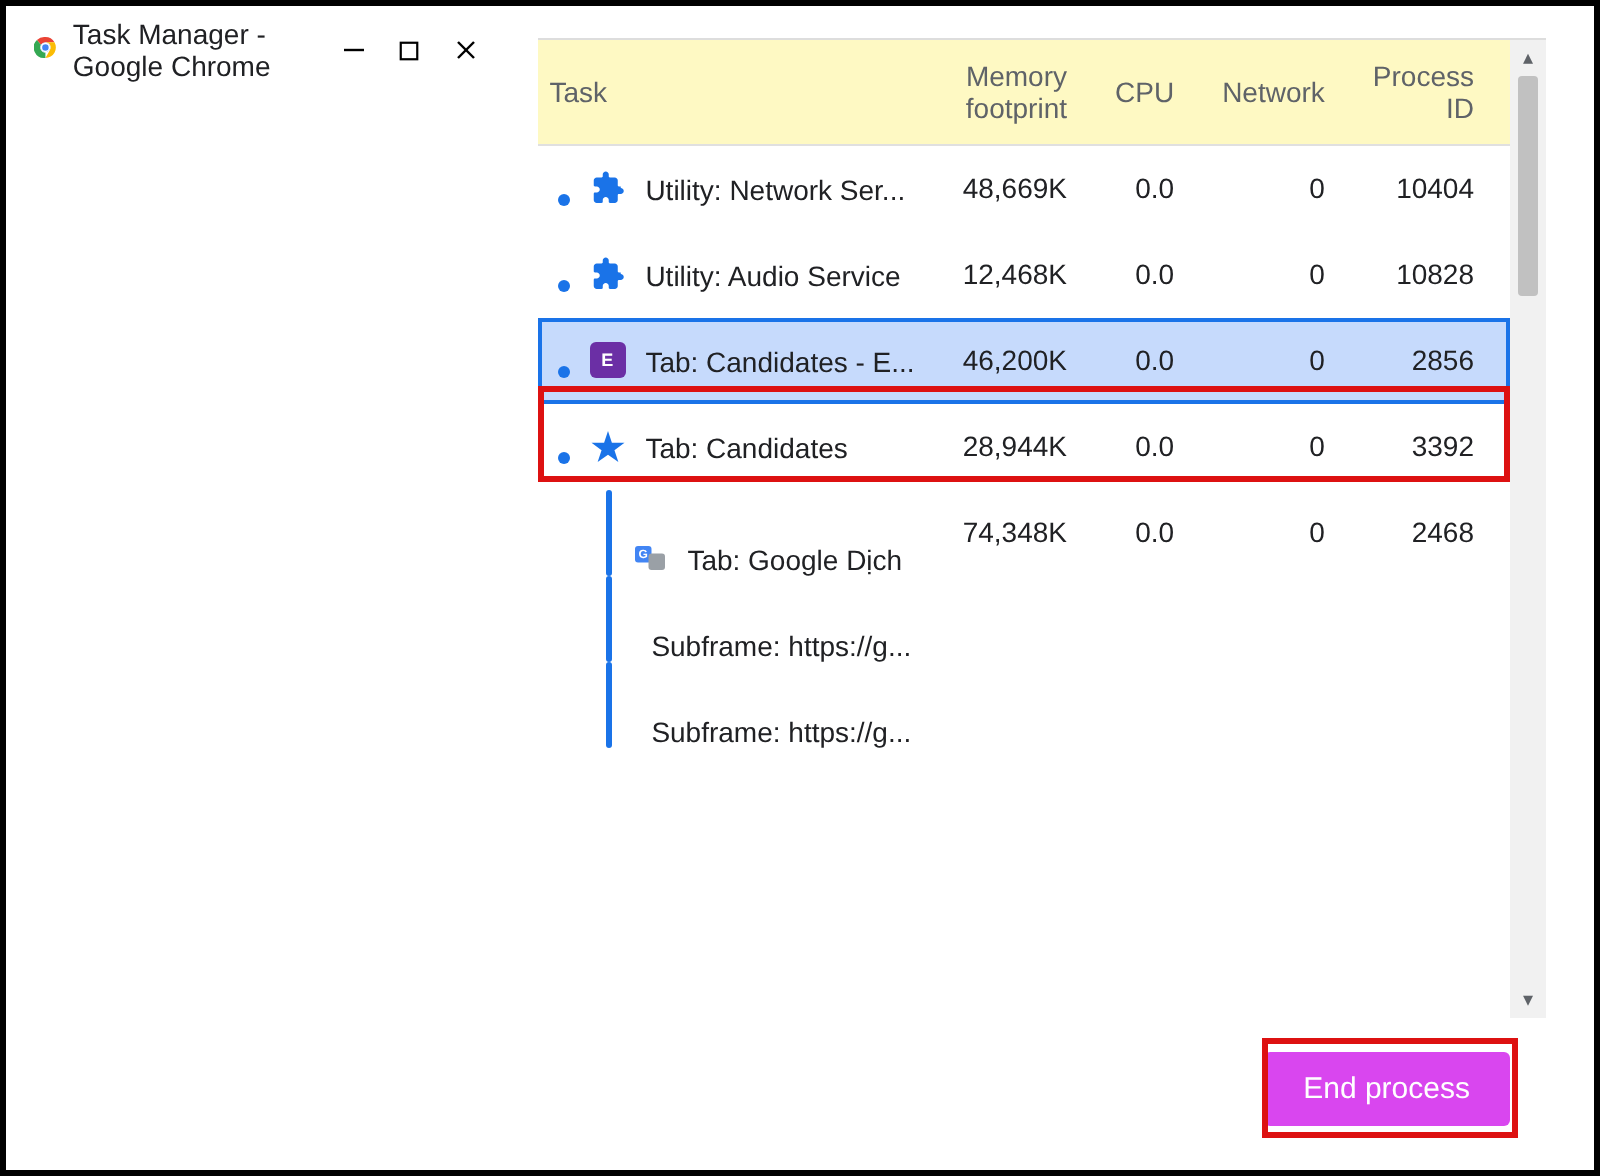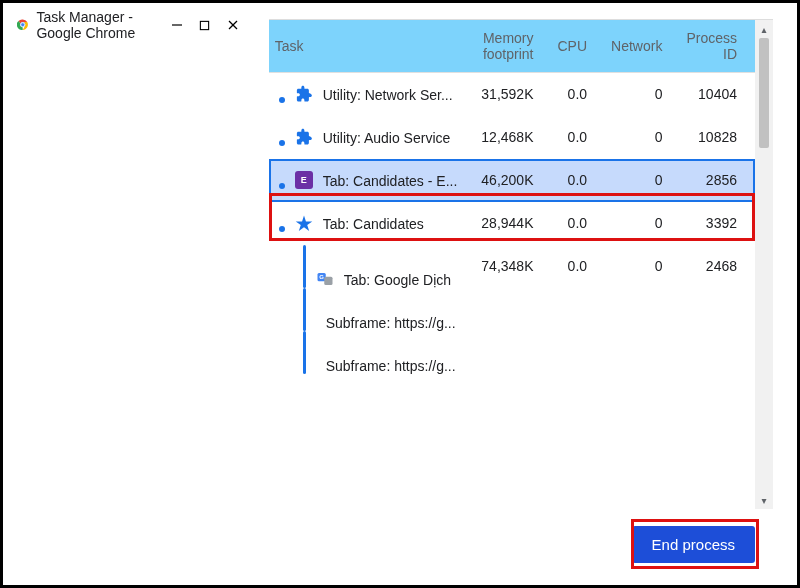--- a/index.html
+++ b/index.html
@@ -7,21 +7,21 @@
   .chrome-window { width: 100%; height: 100%; display: flex; flex-direction: row; }
   .titlebar { display: flex; align-items: center; height: 32px; padding: 0 4px 0 8px; }
   .chrome-icon { width: 18px; height: 18px; margin-right: 8px; }
   .title-text { font-size: 14px; color: #202124; }
   .titlebar-spacer { flex: 1; }
   .title-btn { width: 44px; height: 28px; display: flex; align-items: center; justify-content: center; font-size: 13px; color: #000; }
   .content { flex: 1; padding: 10px 18px 0 18px; display: flex; flex-direction: column; }
   .table-wrap { flex: 1; display: flex; position: relative; border-top: 1px solid #ddd; }
   .table-scroll { flex: 1; overflow: hidden; }
   table { width: 100%; border-collapse: collapse; }
-  thead th { font-weight: 400; font-size: 14px; color: #5f6368; text-align: right; padding: 10px 18px 10px 6px; border-bottom: 1px solid #e0e0e0; background: #7dd3fc; }
+  thead th { font-weight: 400; font-size: 14px; color: #5f6368; text-align: right; padding: 10px 18px 10px 6px; border-bottom: 1px solid #e0e0e0; background: #fef9c3; }
   thead th.col-task { text-align: left; padding-left: 6px; width: 38%; }
   thead th.col-mem { width: 20%; }
   thead th.col-cpu { width: 12%; }
   thead th.col-net { width: 14%; }
   thead th.col-pid { width: 16%; }
   tbody tr { height: 43px; }
   tbody td { font-size: 14px; color: #202124; text-align: right; padding: 0 18px 0 6px; }
   tbody td.col-task { text-align: left; padding-left: 6px; }
   .task-cell { display: flex; align-items: flex-end; gap: 10px; }
   .bullet { width: 6px; height: 6px; border-radius: 50%; background: #1a73e8; flex-shrink: 0; margin-left: 4px; }
@@ -29,21 +29,21 @@
   .ext-icon { width: 18px; height: 18px; flex-shrink: 0; display: flex; align-items: center; justify-content: center; }
   .ext-icon svg { width: 18px; height: 18px; }
   .task-label { white-space: nowrap; overflow: hidden; text-overflow: ellipsis; max-width: 180px; }
   tr.selected { background: #c6dafc; outline: 2px solid #1a73e8; outline-offset: -2px; }
   .highlight-red { position: absolute; border: 3px solid #d11; pointer-events: none; }
   .scrollbar-v { width: 18px; background: #f1f1f1; display: flex; flex-direction: column; }
   .sb-arrow { height: 18px; display:flex; align-items:center; justify-content:center; font-size:10px; color:#5f6368; }
   .sb-track { flex: 1; position: relative; }
   .sb-thumb { position: absolute; left: 4px; right: 4px; top: 0; height: 110px; background: #c1c1c1; border-radius: 2px; }
   .footer { height: 70px; display: flex; align-items: center; justify-content: flex-end; padding-right: 18px; position: relative; }
-  .end-btn { background: #1d4ed8; color: #fff; border: none; padding: 10px 20px; font-size: 15px; border-radius: 3px; cursor: pointer; }
+  .end-btn { background: #d946ef; color: #fff; border: none; padding: 10px 20px; font-size: 15px; border-radius: 3px; cursor: pointer; }
 </style>
 </head>
 <body>
 
 <div class="chrome-window">
 
   <div class="titlebar">
     <span class="chrome-icon">
       <svg viewBox="0 0 24 24">
         <circle cx="12" cy="12" r="11" fill="#fff"></circle>
@@ -94,21 +94,21 @@
                   <div class="task-cell">
                     <div class="bullet"></div>
                     <div class="ext-icon">
                       <svg viewBox="0 0 24 24" fill="#1a73e8">
                         <path d="M20.5 11h-1.2c-.4 0-.8-.3-.8-.8V7c0-1.1-.9-2-2-2h-3.2c-.4 0-.8-.3-.8-.8V3c0-1.1-.9-2-2-2s-2 .9-2 2v1.2c0 .4-.3.8-.8.8H4.5c-1.1 0-2 .9-2 2v3.2c0 .4.3.8.8.8H4.5c1.1 0 2 .9 2 2s-.9 2-2 2H3.3c-.4 0-.8.3-.8.8V20c0 1.1.9 2 2 2h3.2c.4 0 .8-.3.8-.8V20c0-1.1.9-2 2-2s2 .9 2 2v1.2c0 .4.3.8.8.8h3.2c1.1 0 2-.9 2-2v-3.2c0-.4.3-.8.8-.8h1.2c1.1 0 2-.9 2-2s-.9-2-2-2z"></path>
                       </svg>
                     </div>
                     <span class="task-label">Utility: Network Ser...</span>
                   </div>
                 </td>
-                <td>31,592K</td>
+                <td>48,669K</td>
                 <td>0.0</td>
                 <td>0</td>
                 <td>10404</td>
               </tr>
               <tr>
                 <td class="col-task">
                   <div class="task-cell">
                     <div class="bullet"></div>
                     <div class="ext-icon">
                       <svg viewBox="0 0 24 24" fill="#1a73e8">

